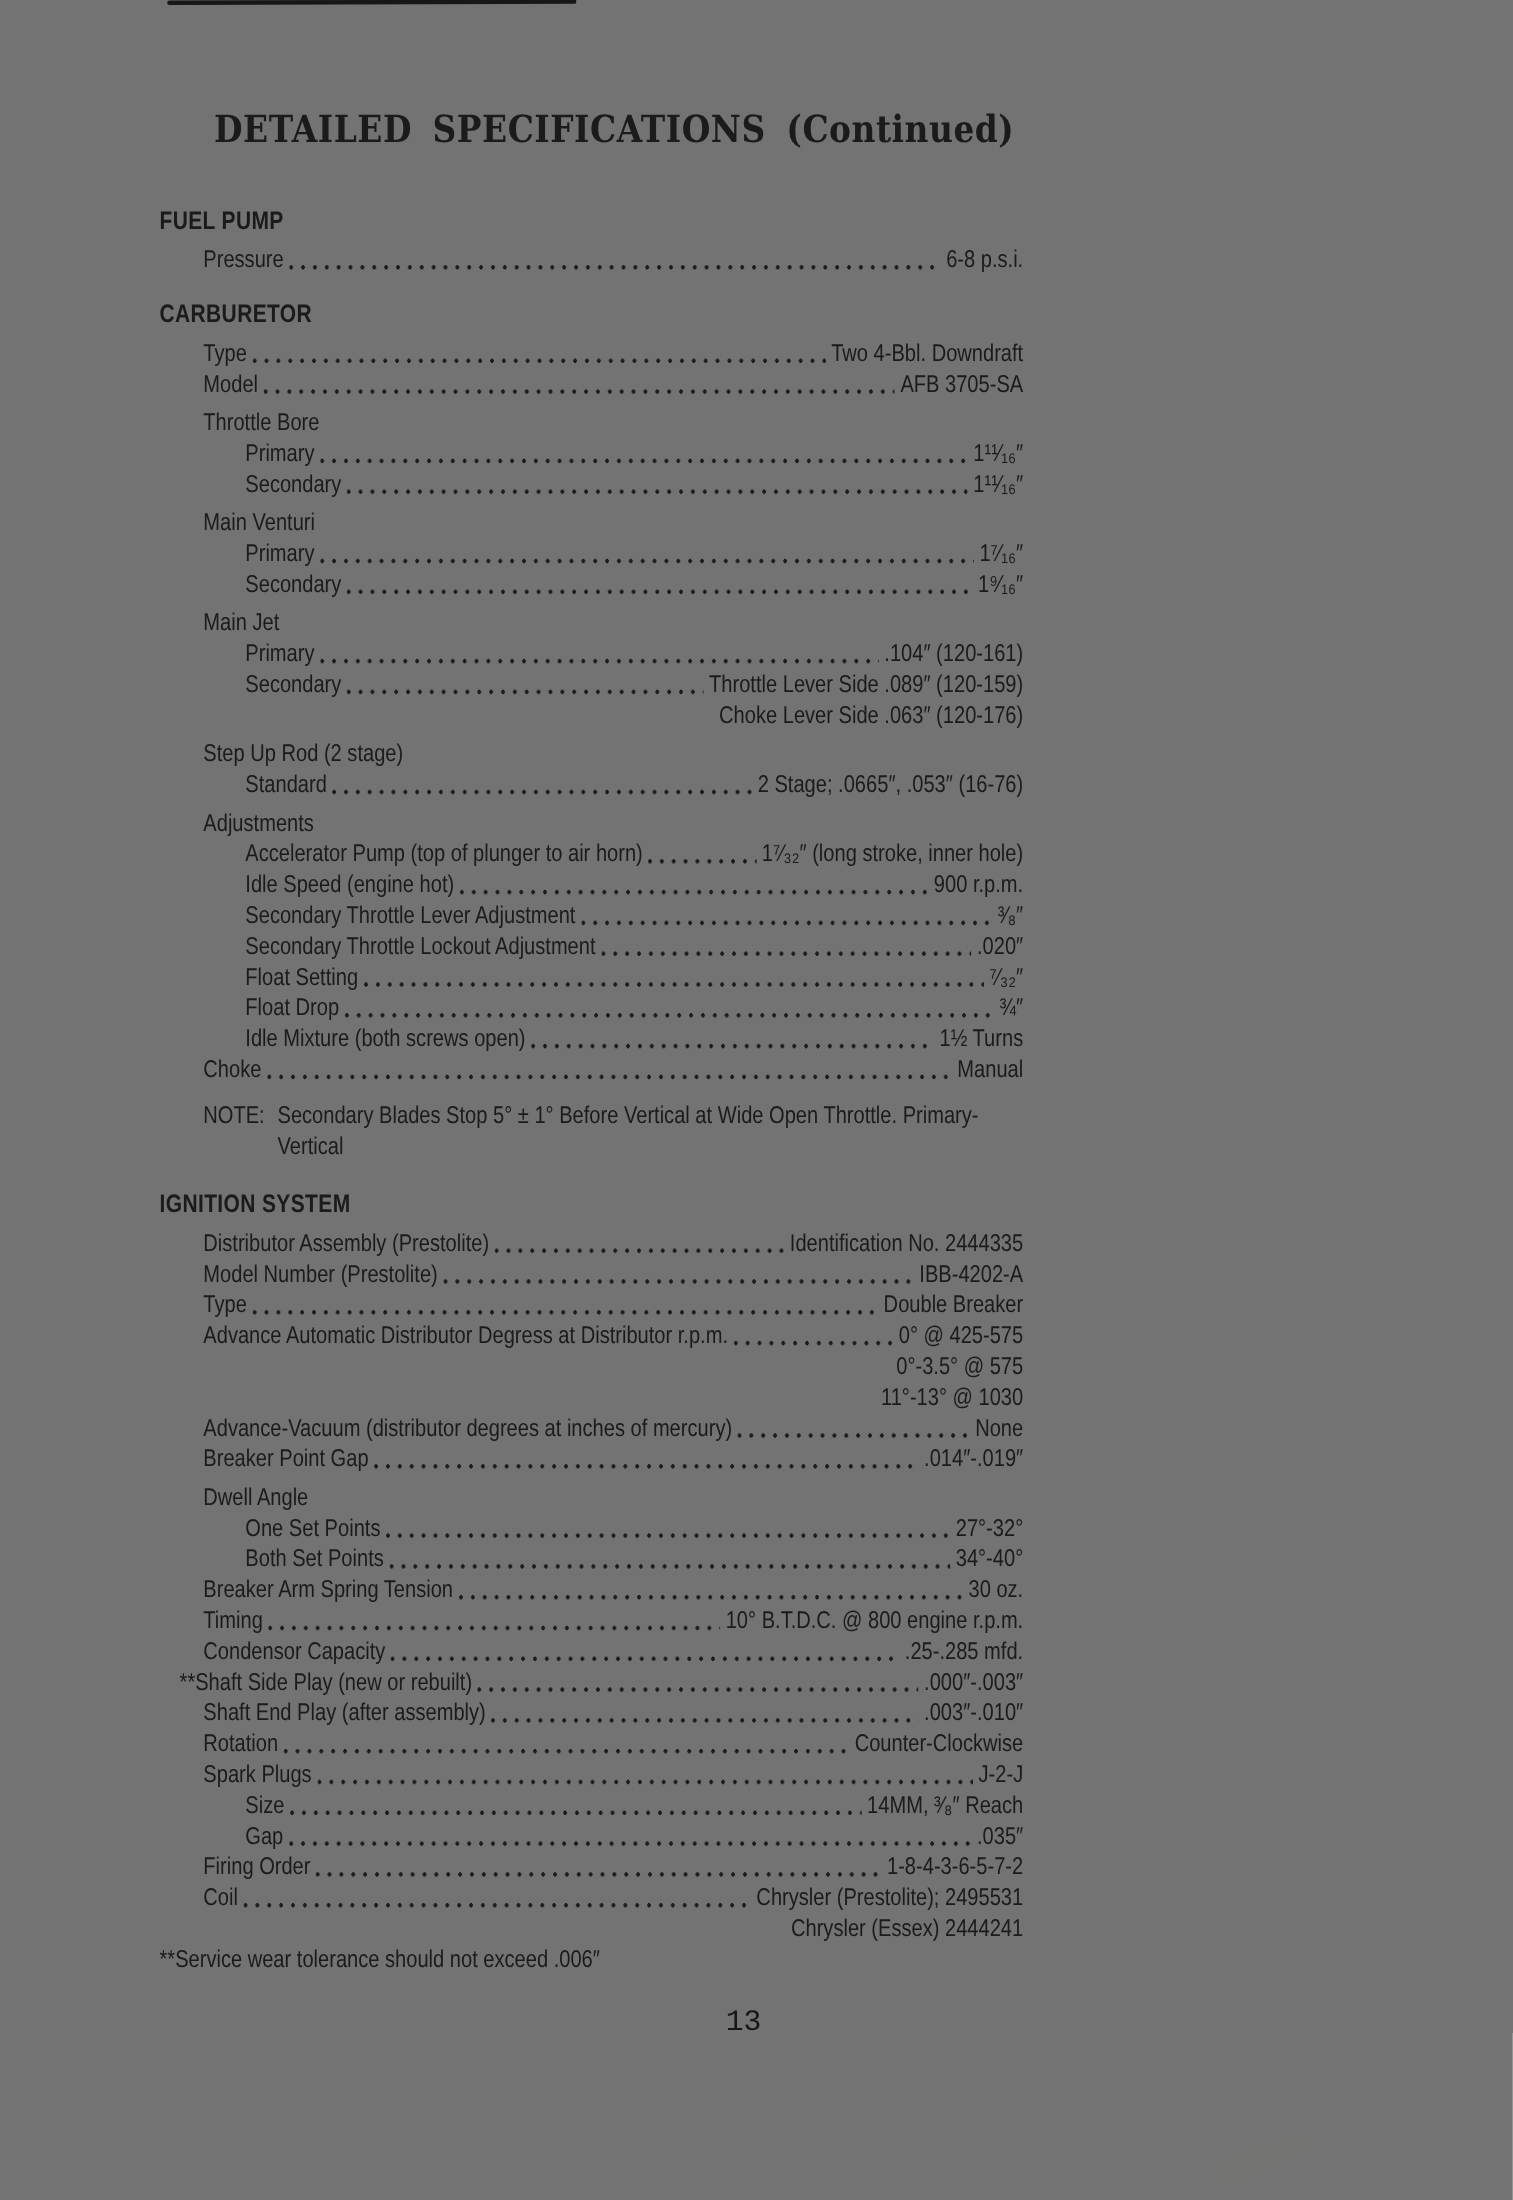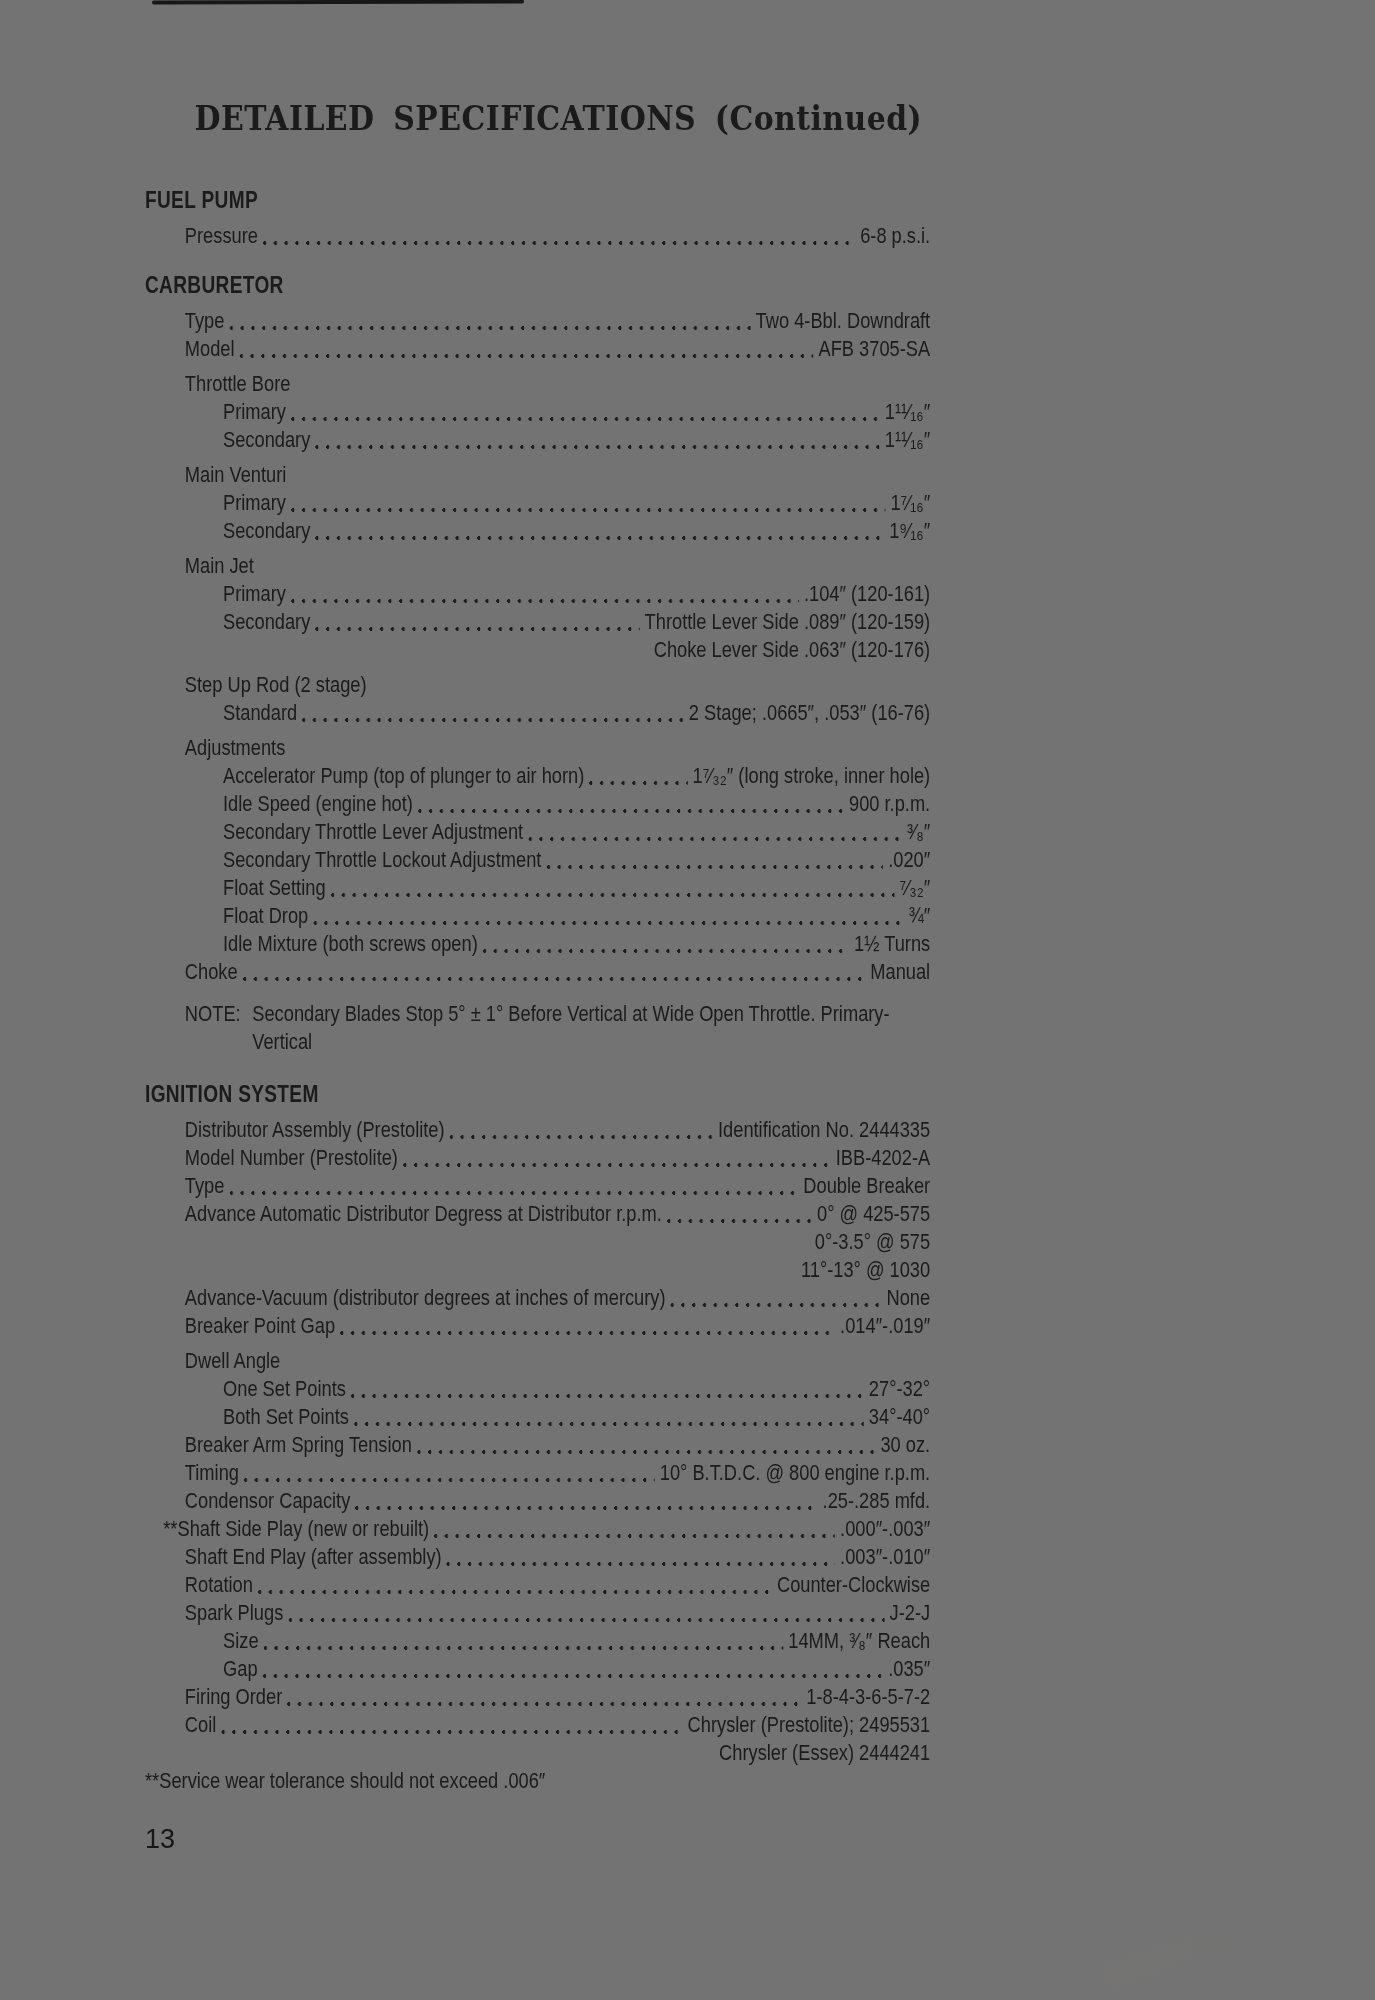--- a/index.html
+++ b/index.html
@@ -36,22 +36,22 @@
   }
   .group { margin-top:7px; }
   .cont { justify-content:flex-end; }
   .hang .lbl { margin-left:-26px; }
   .note { display:flex; margin-top:14px; }
   .note-label { white-space:nowrap; }
   .note-body { margin-left:14px; }
   .note-line { display:block; white-space:nowrap; }
   .footnote { margin-top:0; }
   .page-number {
-    position:absolute; top:1824px; left:145px; width:1062px; text-align:left;
-    font-family:Liberation Sans, sans-serif; font-size:27px; color:#161616;
+    position:absolute; top:1824px; left:145px; width:1062px; text-align:center;
+    font-family:Liberation Mono, monospace; font-size:27px; color:#161616;
   }
   .artifact-top { position:absolute; left:152px; top:0; width:372px; height:4px; background:#171717; border-radius:2px; transform:rotate(-0.15deg); }
   .artifact-corner { position:absolute; right:115px; bottom:36px; width:160px; height:26px;
     background:linear-gradient(100deg, rgba(120,118,108,0.16), rgba(120,118,108,0)); transform:rotate(-20deg); }
 </style>
 </head>
 <body>
 
 <div class="page">
   <div class="artifact-top"></div>

